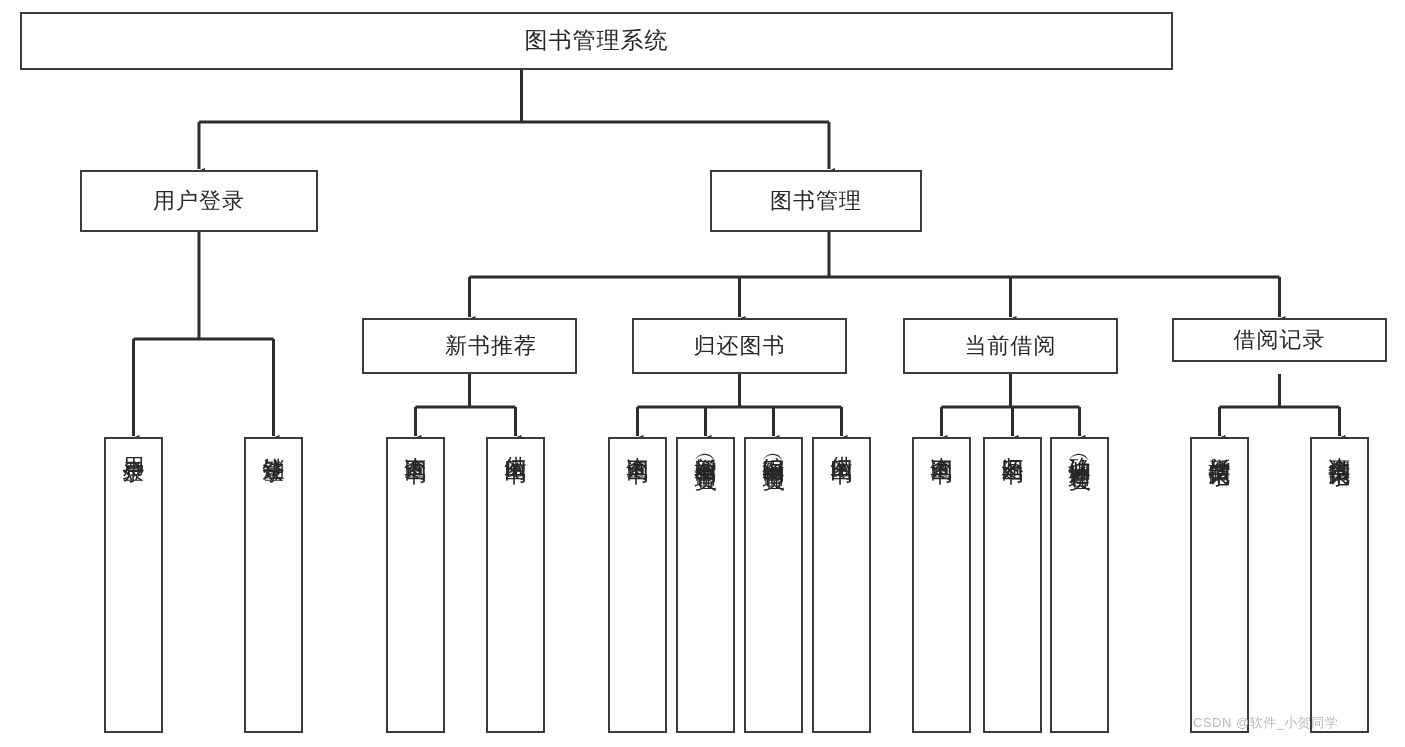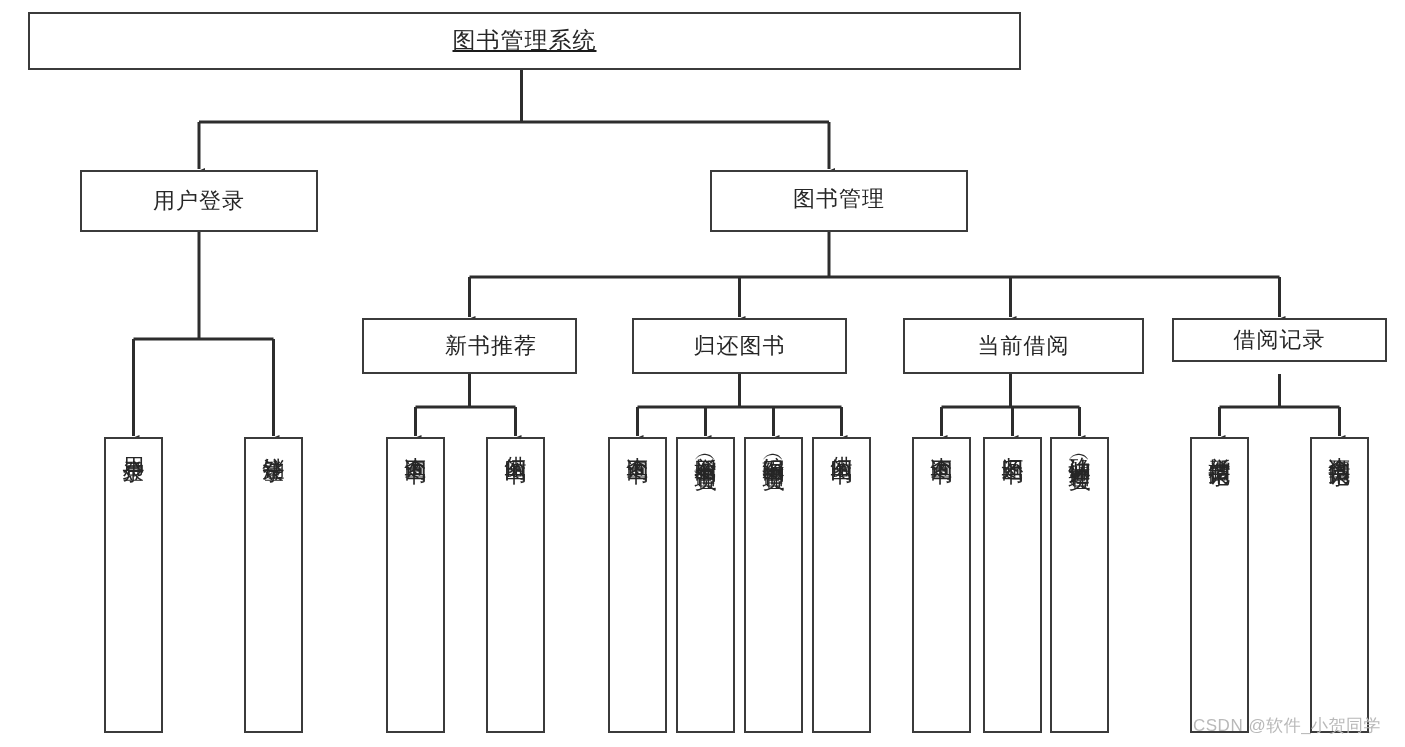--- a/index.html
+++ b/index.html
@@ -54,21 +54,21 @@
   .vert .node-label {
     writing-mode: vertical-rl;
     text-orientation: upright;
     font-size: 22px;
     letter-spacing: 2px;
     margin: 0 auto;
   }
   .node.root .node-label { font-size: 23px; }
   .watermark {
     position: absolute;
-    font-size: 17px;
+    font-size: 13px;
     color: #b9b9b9;
     white-space: nowrap;
     z-index: 3;
     letter-spacing: 0.5px;
   }
 </style>
 </head>
 <body>
 
 <div id="canvas">
@@ -110,36 +110,36 @@
         <path d="M1012.5,407 L1012.5,436" marker-end="url(#arrow)"></path>
         <path d="M1079.5,407 L1079.5,436" marker-end="url(#arrow)"></path>
         <path d="M1279.5,374 L1279.5,407"></path>
         <path d="M1219.5,407 L1339.5,407"></path>
         <path d="M1219.5,407 L1219.5,436" marker-end="url(#arrow)"></path>
         <path d="M1339.5,407 L1339.5,436" marker-end="url(#arrow)"></path>
       </g>
   </svg>
 
   <div id="node-layer">
-      <div class="node horiz root" style="left: 28px; top: 12px; width: 993px; height: 58px; text-decoration: underline;">
+      <div class="node horiz root" style="left: 20px; top: 12px; width: 1153px; height: 58px;">
         <span class="node-label">图书管理系统</span>
       </div>
       <div class="node horiz" style="left: 80px; top: 170px; width: 238px; height: 62px;">
         <span class="node-label">用户登录</span>
       </div>
-      <div class="node horiz" style="left: 710px; top: 170px; width: 258px; height: 62px; font-family: Liberation Mono, monospace;">
+      <div class="node horiz" style="left: 710px; top: 170px; width: 212px; height: 62px;">
         <span class="node-label">图书管理</span>
       </div>
       <div class="node horiz" style="left: 362px; top: 318px; width: 215px; height: 56px; padding-left: 43px;">
         <span class="node-label">新书推荐</span>
       </div>
       <div class="node horiz" style="left: 632px; top: 318px; width: 215px; height: 56px;">
         <span class="node-label">归还图书</span>
       </div>
-      <div class="node horiz" style="left: 903px; top: 318px; width: 241px; height: 56px;">
+      <div class="node horiz" style="left: 903px; top: 318px; width: 215px; height: 56px;">
         <span class="node-label">当前借阅</span>
       </div>
       <div class="node horiz" style="left: 1172px; top: 318px; width: 215px; height: 44px;">
         <span class="node-label">借阅记录</span>
       </div>
       <div class="node vert" style="left: 104px; top: 437px; width: 59px; height: 296px;">
         <span class="node-label">用户登录</span>
       </div>
       <div class="node vert" style="left: 244px; top: 437px; width: 59px; height: 296px;">
         <span class="node-label">注销登录</span>

